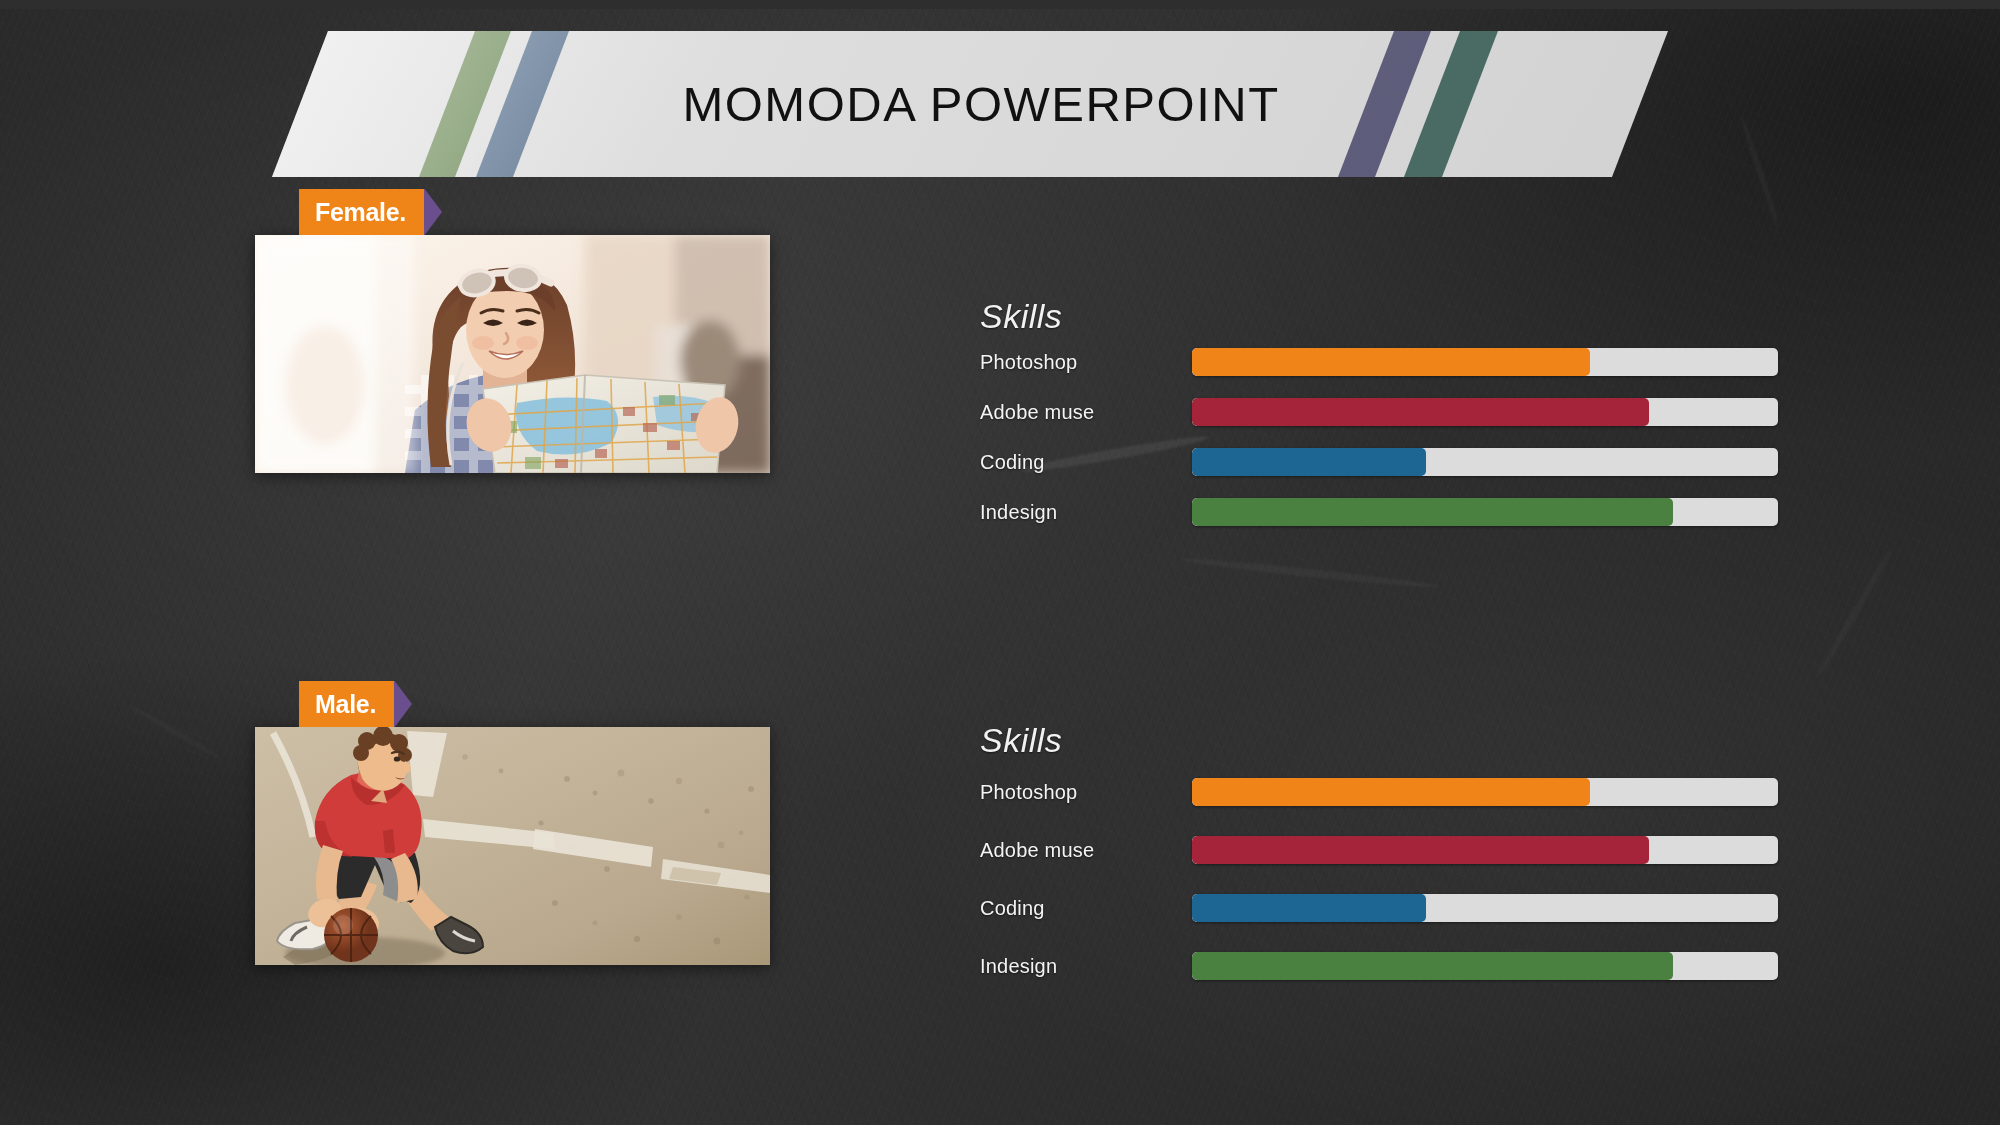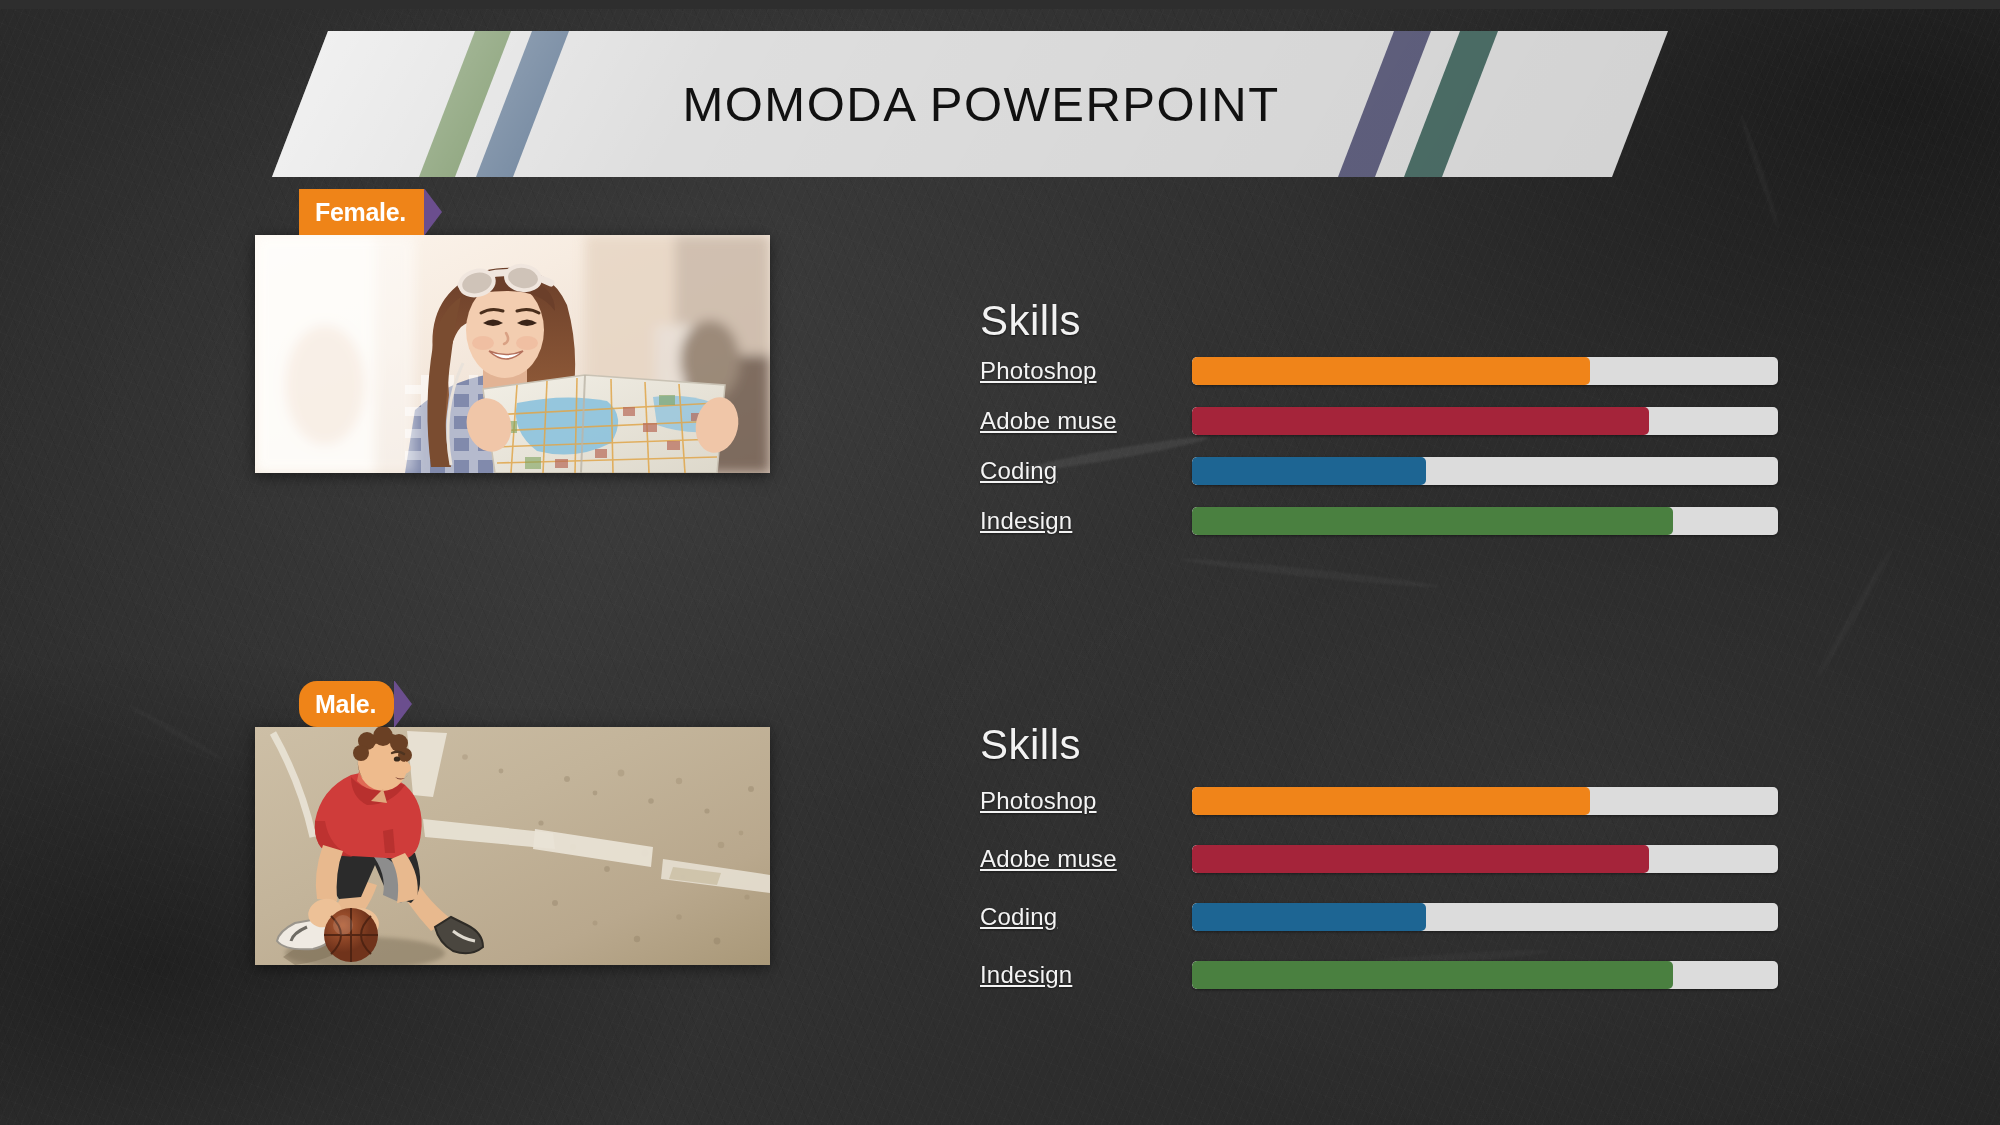--- a/index.html
+++ b/index.html
@@ -75,33 +75,32 @@
   }
   .photo{
     position:absolute;left:0;top:46px;width:515px;height:238px;overflow:hidden;
     box-shadow:0 3px 14px rgba(0,0,0,.5);
   }
   .photo svg{display:block;width:515px;height:238px;}
 
   
   .skills{position:absolute;z-index:6;}
   .skills-title{
-    color:#f2f2f2;font-size:42px;font-weight:400;
+    color:#f2f2f2;font-size:34px;font-style:italic;font-weight:400;
     letter-spacing:.5px;margin:0 0 12px 0;
     text-shadow:0 1px 2px rgba(0,0,0,.6);
   }
   .skill-row{
     display:flex;align-items:center;
   }
   .skill-label{
-    color:#f4f4f4;font-size:24px;font-weight:400;letter-spacing:.2px;
+    color:#f4f4f4;font-size:20px;font-weight:400;letter-spacing:.2px;
     width:212px;flex:0 0 212px;
     text-shadow:0 1px 2px rgba(0,0,0,.55);
     white-space:nowrap;
-    text-decoration:underline;
   }
   .track{
     position:relative;width:586px;height:28px;background:#dcdcdc;
     border-radius:5px;overflow:hidden;flex:0 0 586px;
     box-shadow:0 1px 3px rgba(0,0,0,.45);
   }
   .fill{
     position:absolute;left:0;top:0;height:28px;border-radius:5px;
   }
   .fill.sheen{
@@ -264,21 +263,21 @@
           <rect x="0" y="0" width="515" height="238" fill="none"></rect>
         </g>
 
         <rect x="0" y="0" width="160" height="238" fill="#ffffff" opacity=".45" filter="url(#blurF)"></rect>
       </svg>
     </div>
   </div>
 
   <div class="card" style="left:255px;top:672px;width:515px;height:284px;">
     <div class="badge">
-      <div class="badge-body" style="background: rgb(239, 132, 24); border-radius: 18px;">
+      <div class="badge-body" style="background: rgb(239, 132, 24);">
         <span class="badge-text">Male.</span>
       </div>
       <div class="chev-wrap"></div>
     </div>
     <div class="photo">
       <svg viewBox="0 0 515 238" preserveAspectRatio="none">
         <defs>
           <linearGradient id="courtM" x1="0" y1="0" x2="1" y2="1">
             <stop offset="0%" stop-color="#cdbfa6"></stop>
             <stop offset="40%" stop-color="#c3b49a"></stop>

